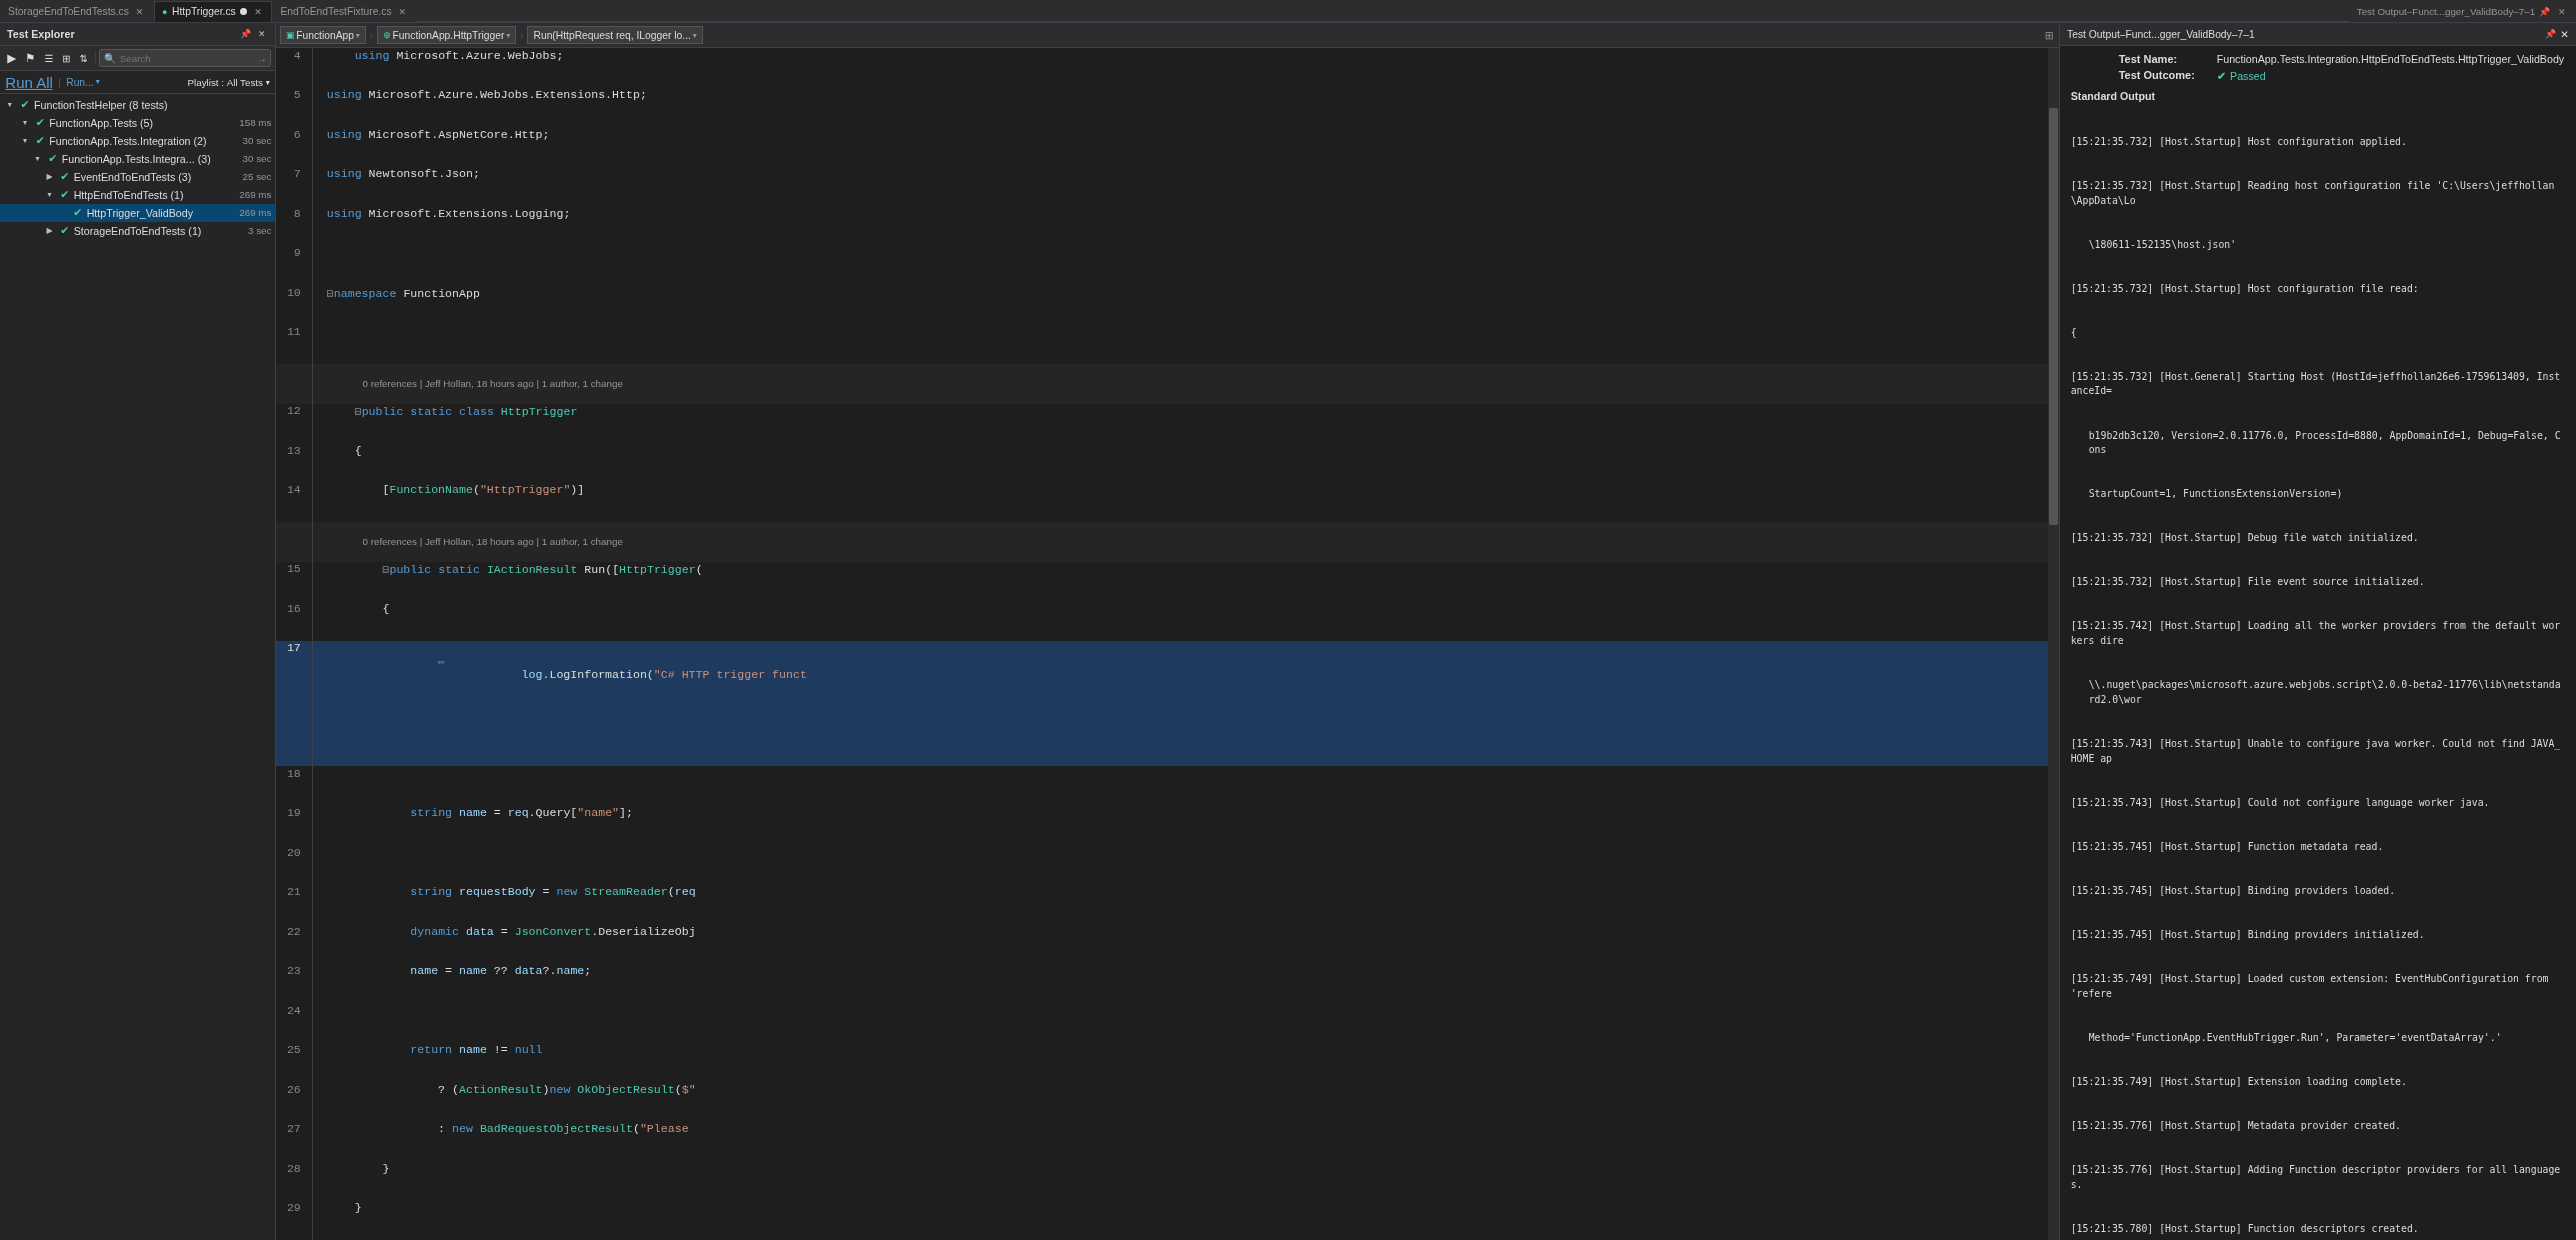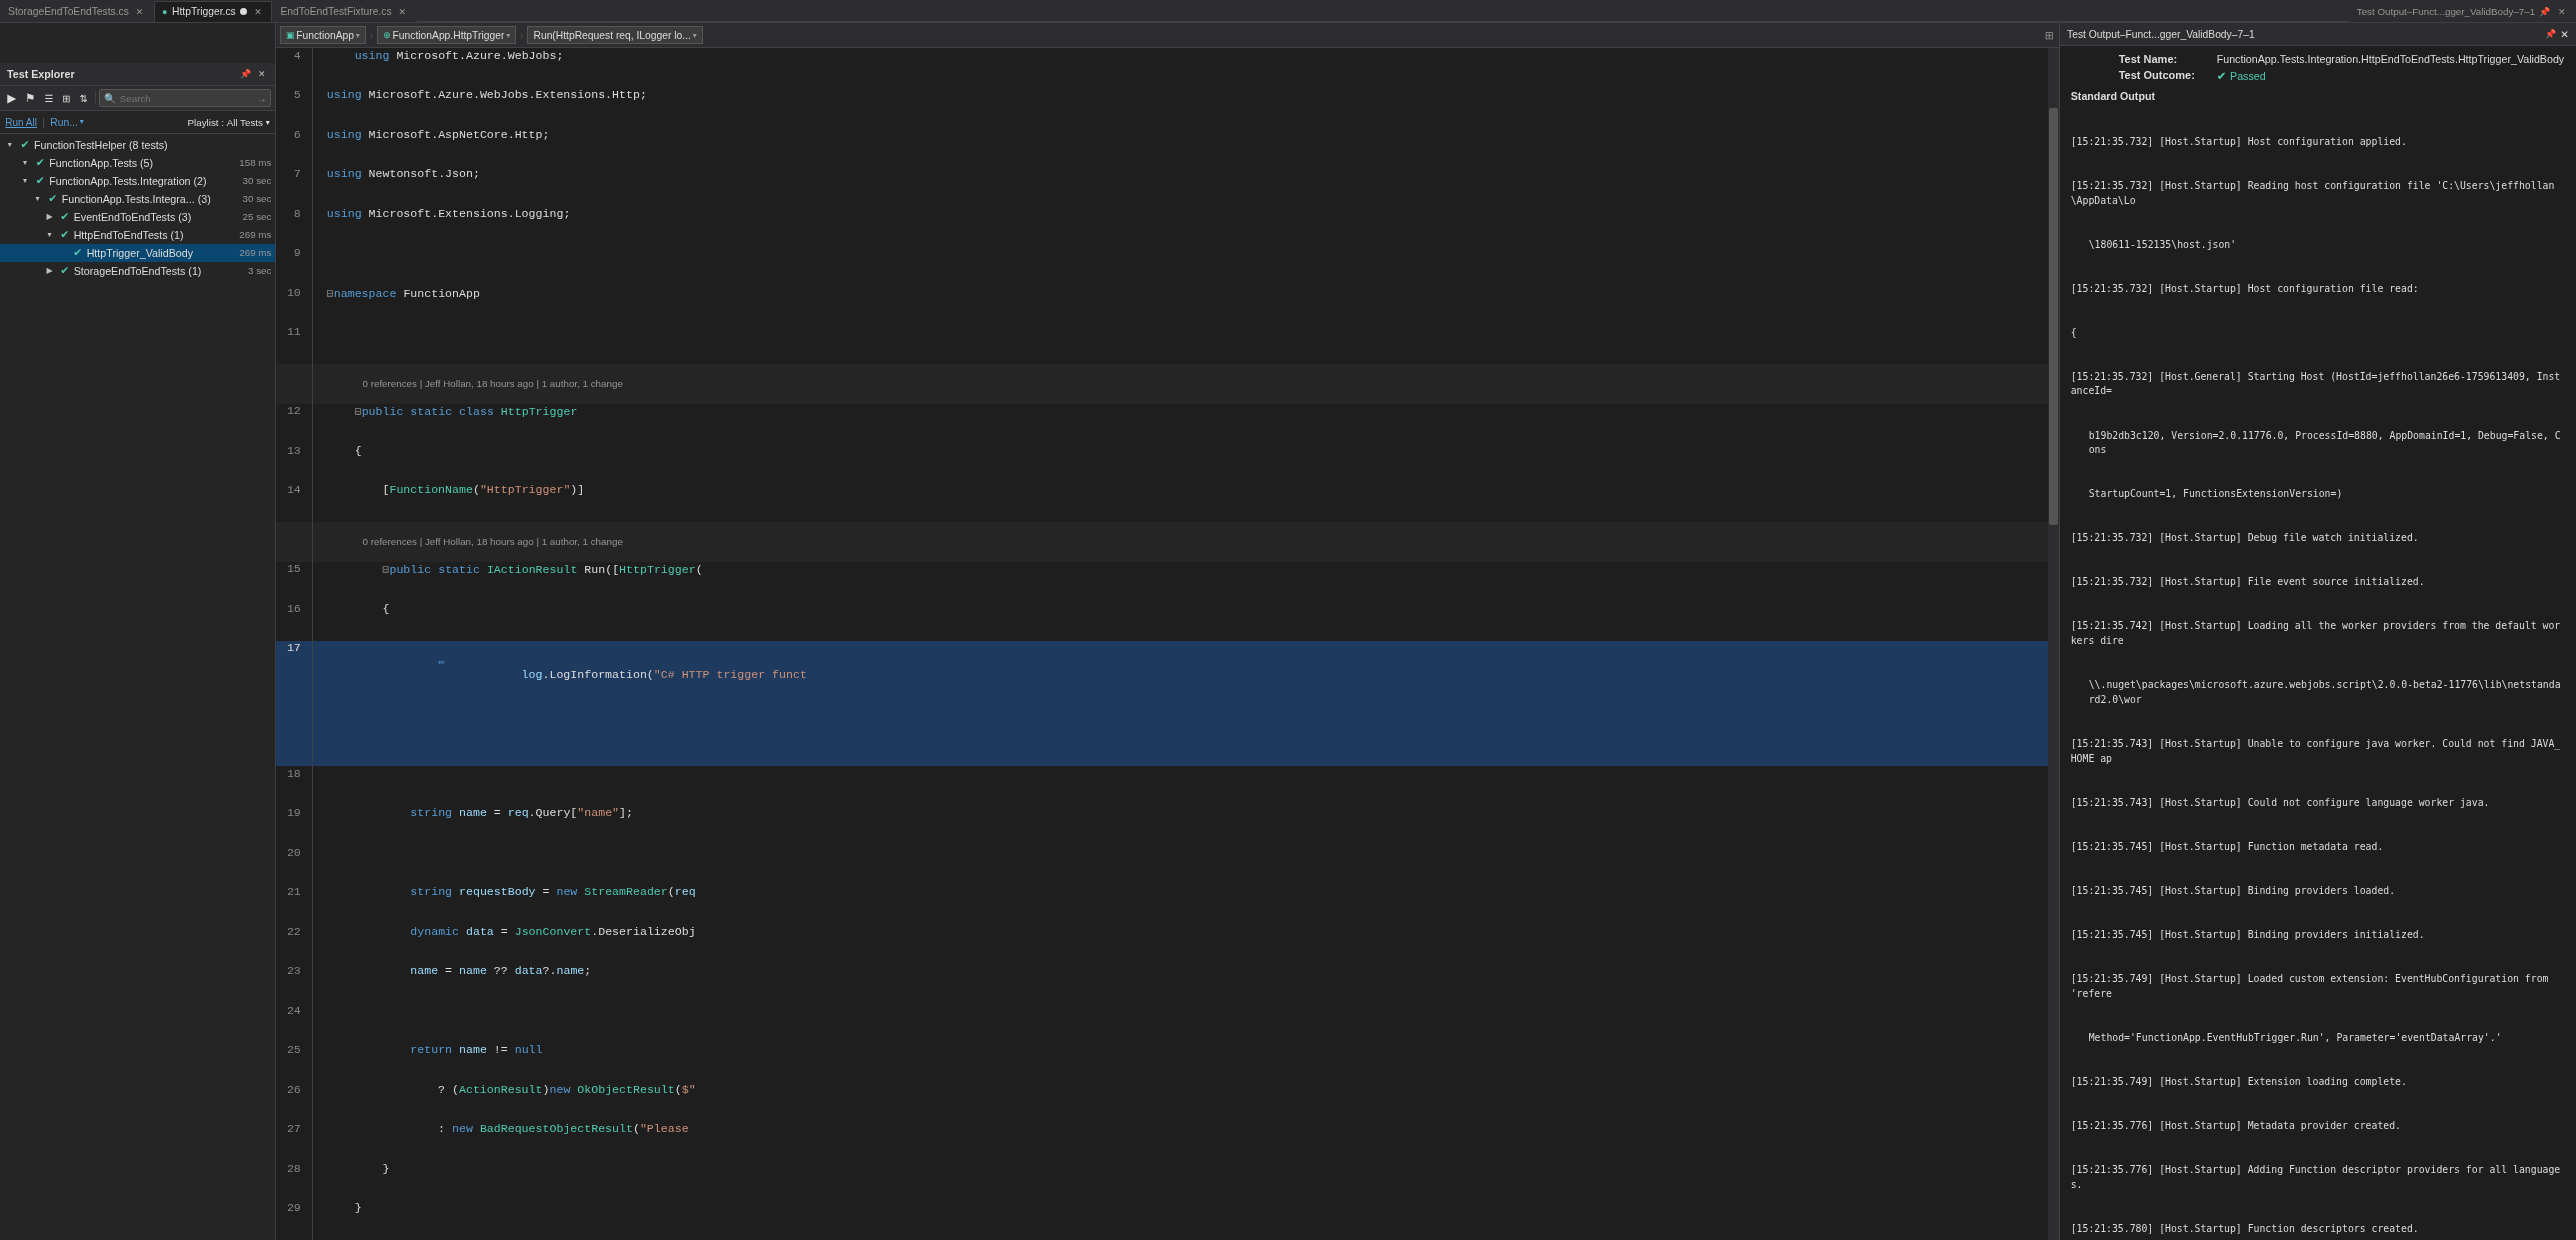--- a/index.html
+++ b/index.html
@@ -81,21 +81,20 @@
       background: #2d2d30;
       padding: 3.6px 7.1px;
       font-size: 10.3px;
       color: #dcdcdc;
       display: flex;
       align-items: center;
       justify-content: space-between;
       border-bottom: 0.9px solid #3f3f46;
       height: 23px;
       flex-shrink: 0;
-      margin-top: 40px;
     }
     .panel-title-bar .title-icons {
       display: flex;
       gap: 3.6px;
       align-items: center;
     }
     .panel-title-bar .icon-btn {
       width: 12.5px; height: 12.5px;
       cursor: pointer;
       color: #bdbdbd;
@@ -147,21 +146,21 @@
       padding: 1.8px 5.3px;
       background: #252526;
       border-bottom: 0.9px solid #3f3f46;
       height: 23px;
       gap: 5.3px;
       flex-shrink: 0;
     }
     .run-bar .run-link {
       color: #569cd6;
       cursor: pointer;
-      font-size: 10px;
+      font-size: 15px;
       text-decoration: underline;
     }
     .run-bar .separator { color: #555; }
     .run-bar .run-dropdown {
       display: flex; gap: 2px;
       color: #569cd6; cursor: pointer; font-size: 10.3px;
     }
 
     
     .test-tree {

